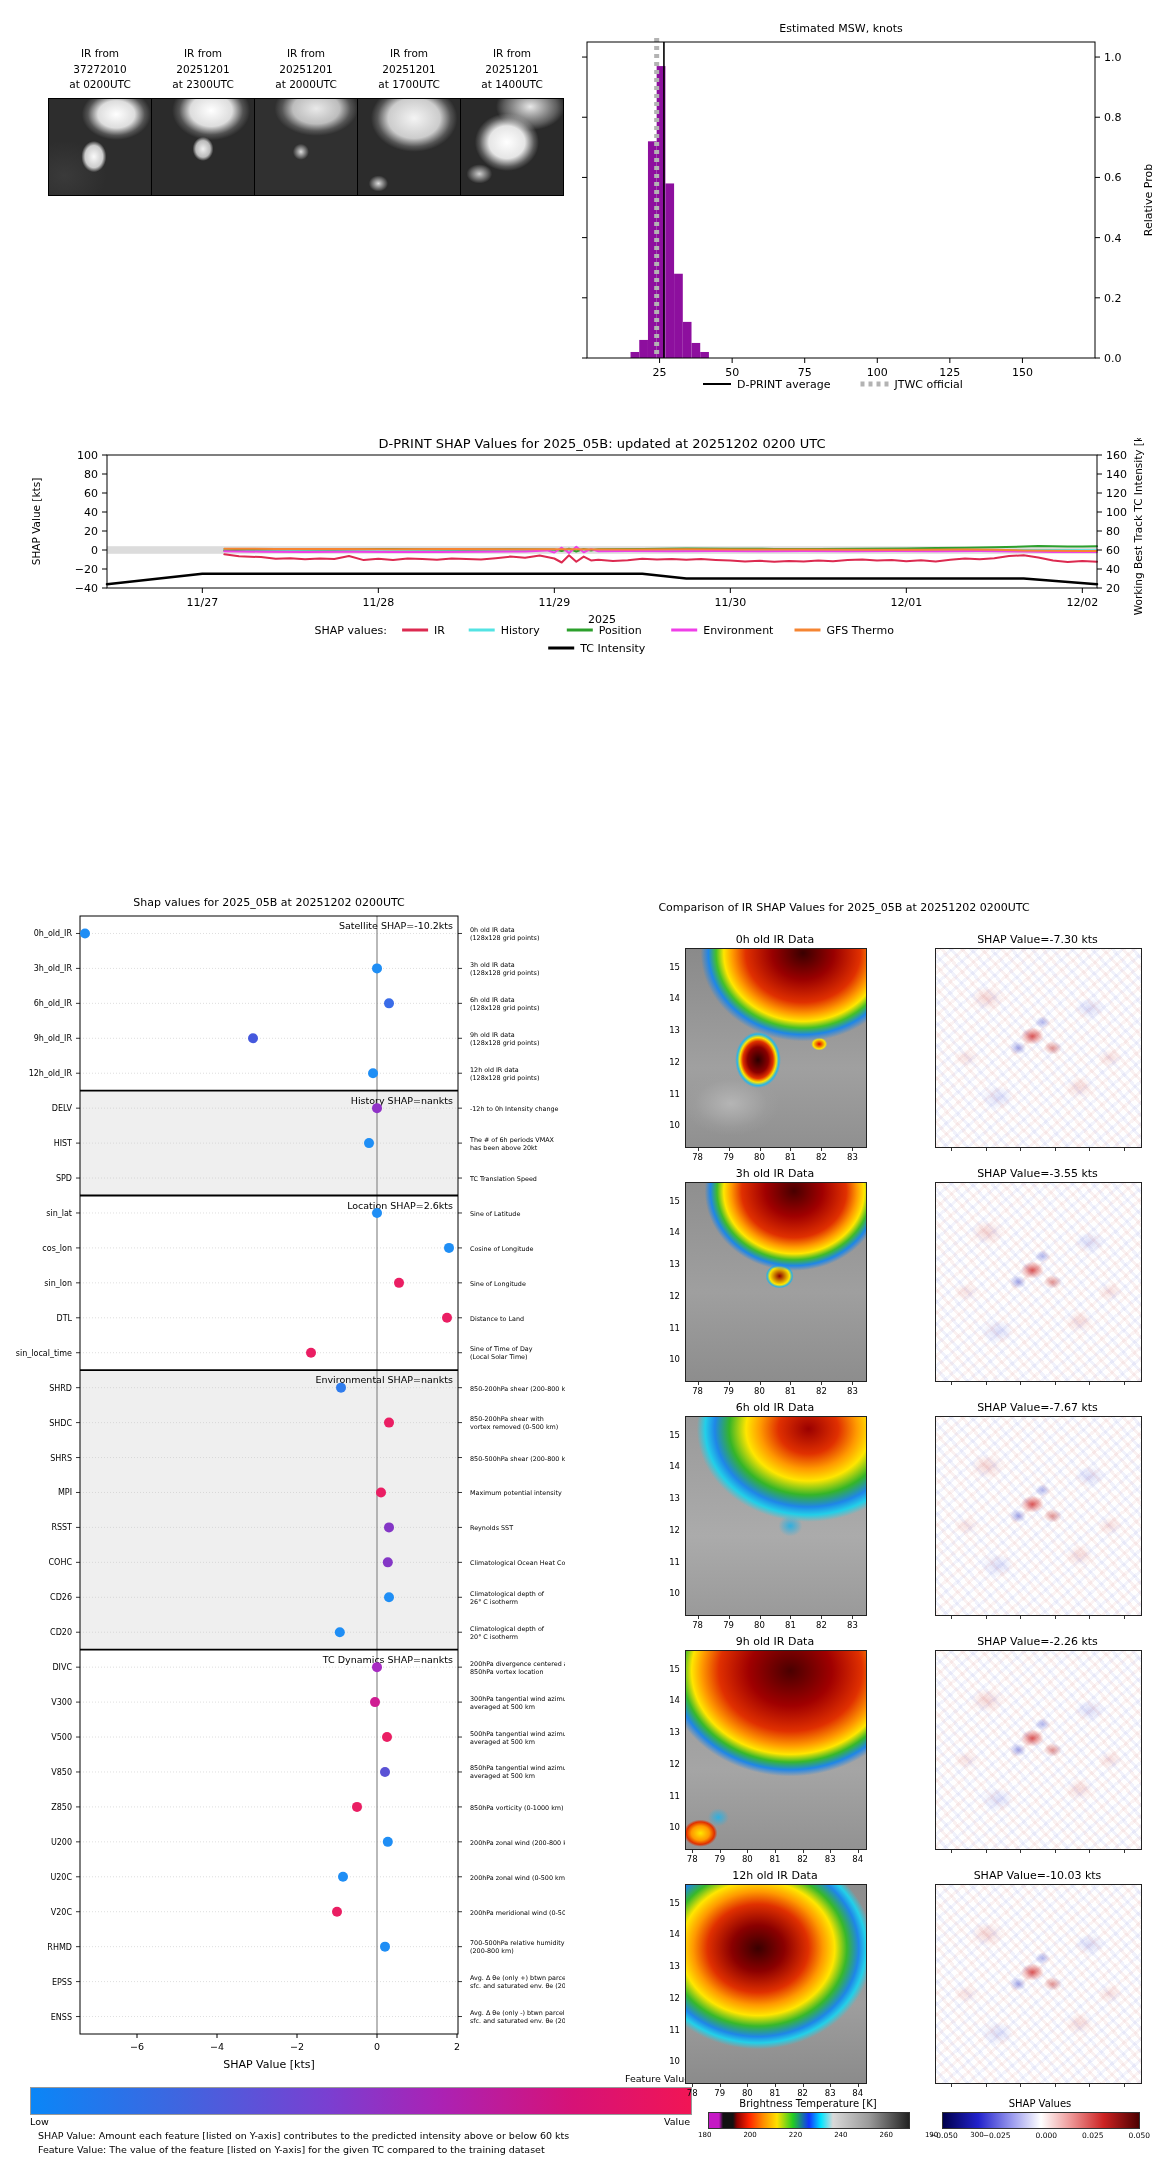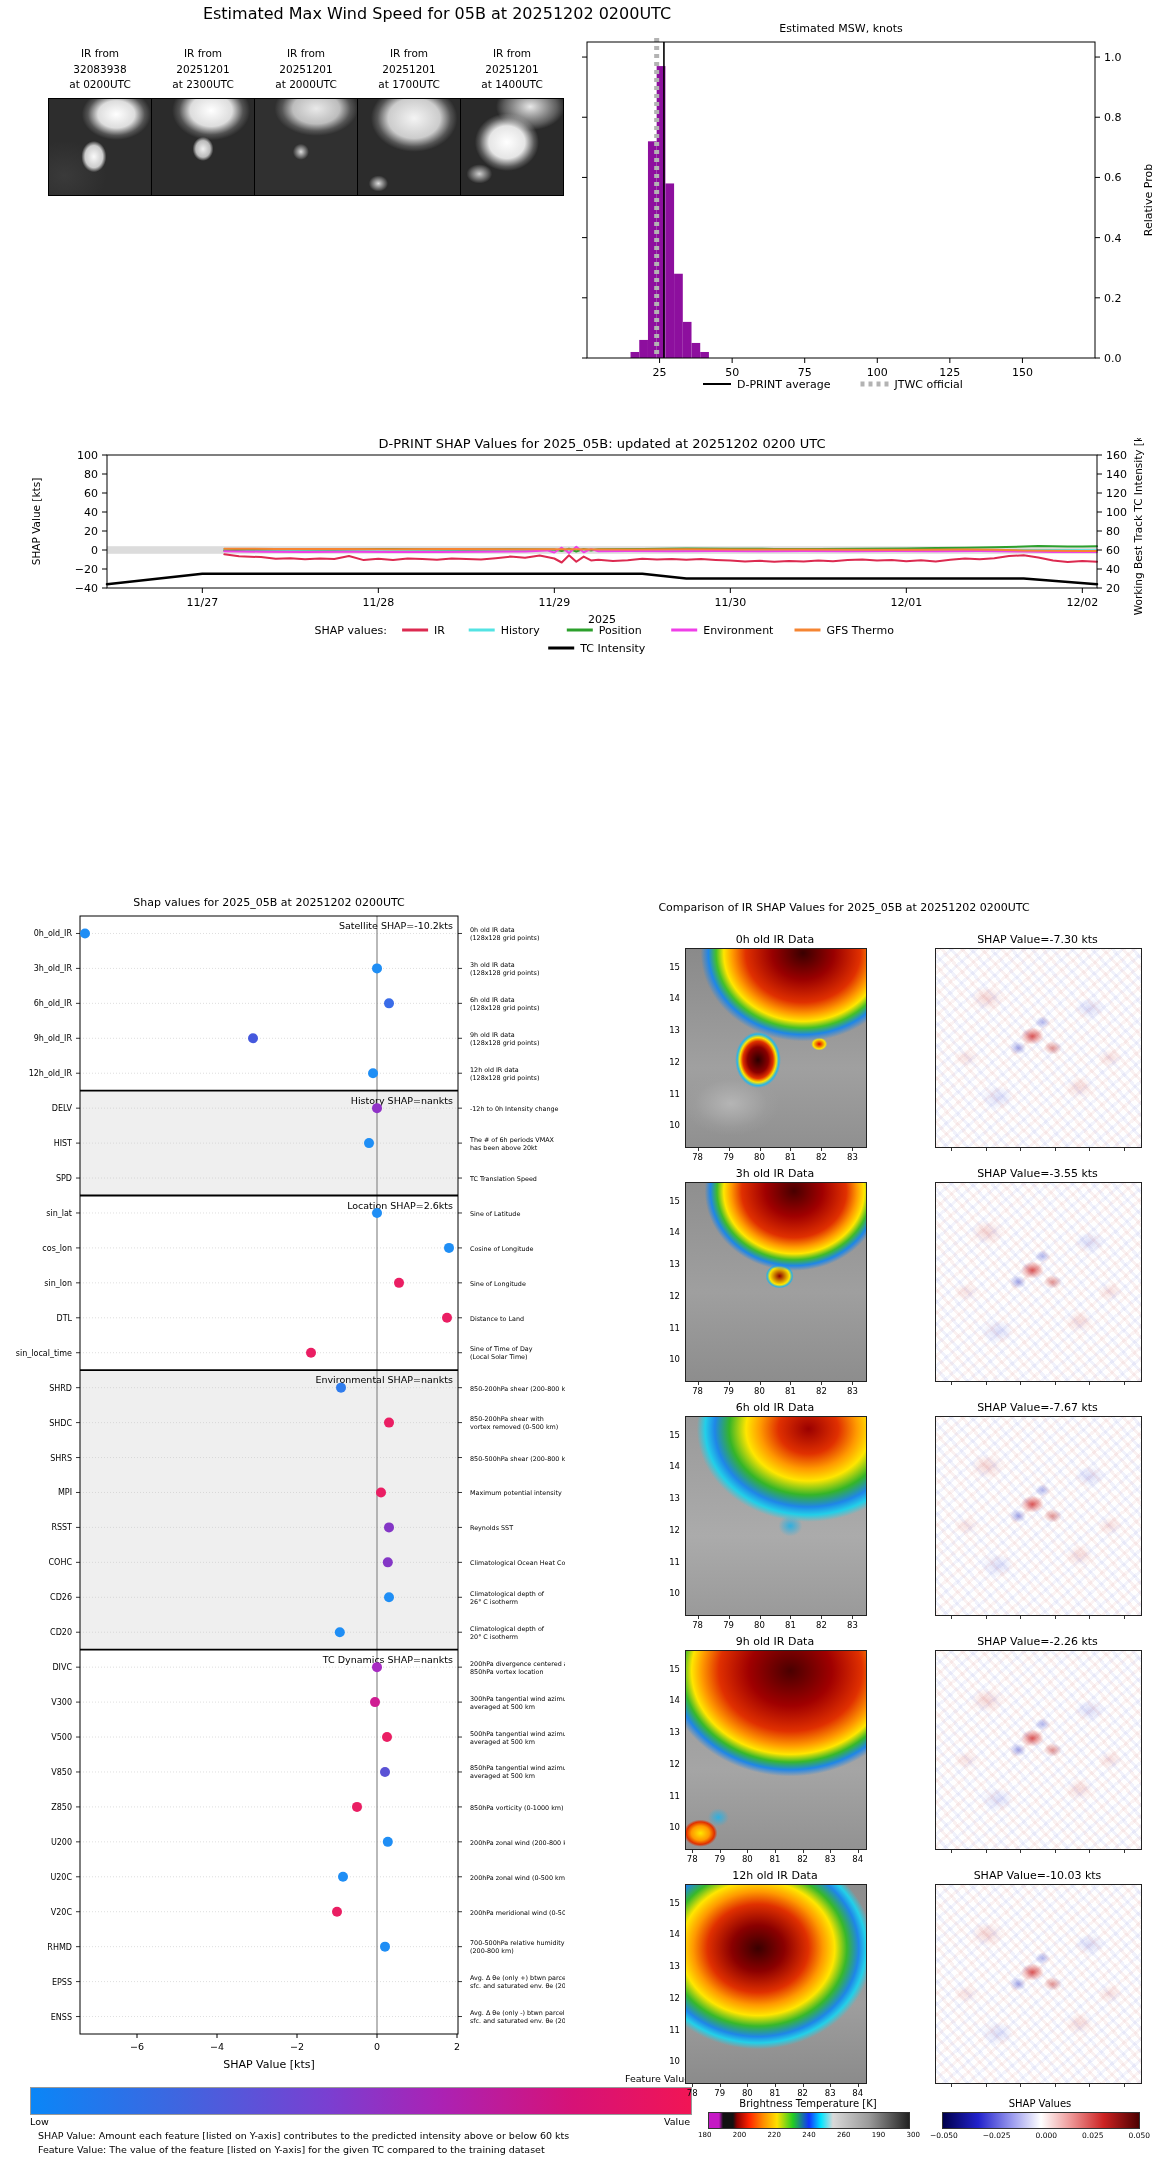--- a/index.html
+++ b/index.html
@@ -38,24 +38,23 @@
   .featurebar{background:linear-gradient(90deg,#0a86f7 0%,#3e66e0 22%,#7a3fd1 45%,#ab22b4 62%,#d61277 82%,#f11555 100%);border:1px solid #999;}
   .btbar{background:linear-gradient(90deg,#c519c5 0%,#c519c5 5%,#111 7%,#111 12%,#8b0000 14%,#ff2200 20%,#ff8c00 27%,#ffe100 34%,#22cc22 42%,#1133ff 50%,#00e5ff 56%,#d9d9d9 62%,#9a9a9a 80%,#222 100%);border:1px solid #333;}
   .shapbar{background:linear-gradient(90deg,#00004d 0%,#2222cc 18%,#9999ee 35%,#ffffff 50%,#ee9999 65%,#cc2222 82%,#4d0000 100%);border:1px solid #333;}
   .cbtick{width:1px;height:4px;background:#333;position:absolute;}
   .fnote{font-size:9.5px;line-height:11px;}
 </style>
 </head>
 <body>
 
 <div id="root">
-  <div class="abs pagetitle">Estimated Max Wind Speed for 05B at 20251202 0200UTC</div>
   <div class="abs" id="thumbs" style="top:46px;left:0;width:575px;height:160px;">
       <div style="position: absolute; left: 48px; top: 0px; width: 104px;">
-        <div class="thumb-label" style="position: absolute; left: 0px; top: 0px; width: 104px;"><span>IR from</span><br><span>32083938</span><br><span>at 0200UTC</span></div>
+        <div class="thumb-label" style="position: absolute; left: 0px; top: 0px; width: 104px;"><span>IR from</span><br><span>37272010</span><br><span>at 0200UTC</span></div>
         <div class="thumb-img tb tb0" style="position: absolute; left: 0px; top: 52px;"></div>
       </div>
       <div style="position: absolute; left: 151px; top: 0px; width: 104px;">
         <div class="thumb-label" style="position: absolute; left: 0px; top: 0px; width: 104px;"><span>IR from</span><br><span>20251201</span><br><span>at 2300UTC</span></div>
         <div class="thumb-img tb tb1" style="position: absolute; left: 0px; top: 52px;"></div>
       </div>
       <div style="position: absolute; left: 254px; top: 0px; width: 104px;">
         <div class="thumb-label" style="position: absolute; left: 0px; top: 0px; width: 104px;"><span>IR from</span><br><span>20251201</span><br><span>at 2000UTC</span></div>
         <div class="thumb-img tb tb2" style="position: absolute; left: 0px; top: 52px;"></div>
       </div>
@@ -573,21 +572,21 @@
       <div class="cbtick" style="position: absolute; left: 317.764px; top: 1191px; height: 3px;"></div>
       <div style="position: absolute; left: 307.764px; top: 1195px; width: 20px; text-align: center; font-size: 8.5px;">84</div>
       <div class="cbtick" style="position: absolute; left: 411.4px; top: 1191px; height: 3px;"></div>
       <div class="cbtick" style="position: absolute; left: 445.84px; top: 1191px; height: 3px;"></div>
       <div class="cbtick" style="position: absolute; left: 480.28px; top: 1191px; height: 3px;"></div>
       <div class="cbtick" style="position: absolute; left: 514.72px; top: 1191px; height: 3px;"></div>
       <div class="cbtick" style="position: absolute; left: 549.16px; top: 1191px; height: 3px;"></div>
       <div class="cbtick" style="position: absolute; left: 583.6px; top: 1191px; height: 3px;"></div>
       <div style="position: absolute; left: 98px; top: 1205px; width: 340px; text-align: center; font-size: 10px;">Brightness Temperature [K]</div>
       <div class="btbar" style="position: absolute; left: 168px; top: 1219px; width: 200px; height: 15px;"></div>
-      <div style="position: absolute; left: 158px; top: 1238px; width: 222px; display: flex; justify-content: space-between; font-size: 7px;">
+      <div style="position: absolute; left: 158px; top: 1238px; width: 222px; display: flex; justify-content: space-between; font-size: 7px; gap: 32px;">
         <span>180</span>
         <span>200</span>
         <span>220</span>
         <span>240</span>
         <span>260</span>
         <span>190</span>
         <span>300</span>
       </div>
       <div style="position: absolute; left: 330px; top: 1205px; width: 340px; text-align: center; font-size: 10px;">SHAP Values</div>
       <div class="shapbar" style="position: absolute; left: 402px; top: 1219px; width: 196px; height: 15px;"></div>

